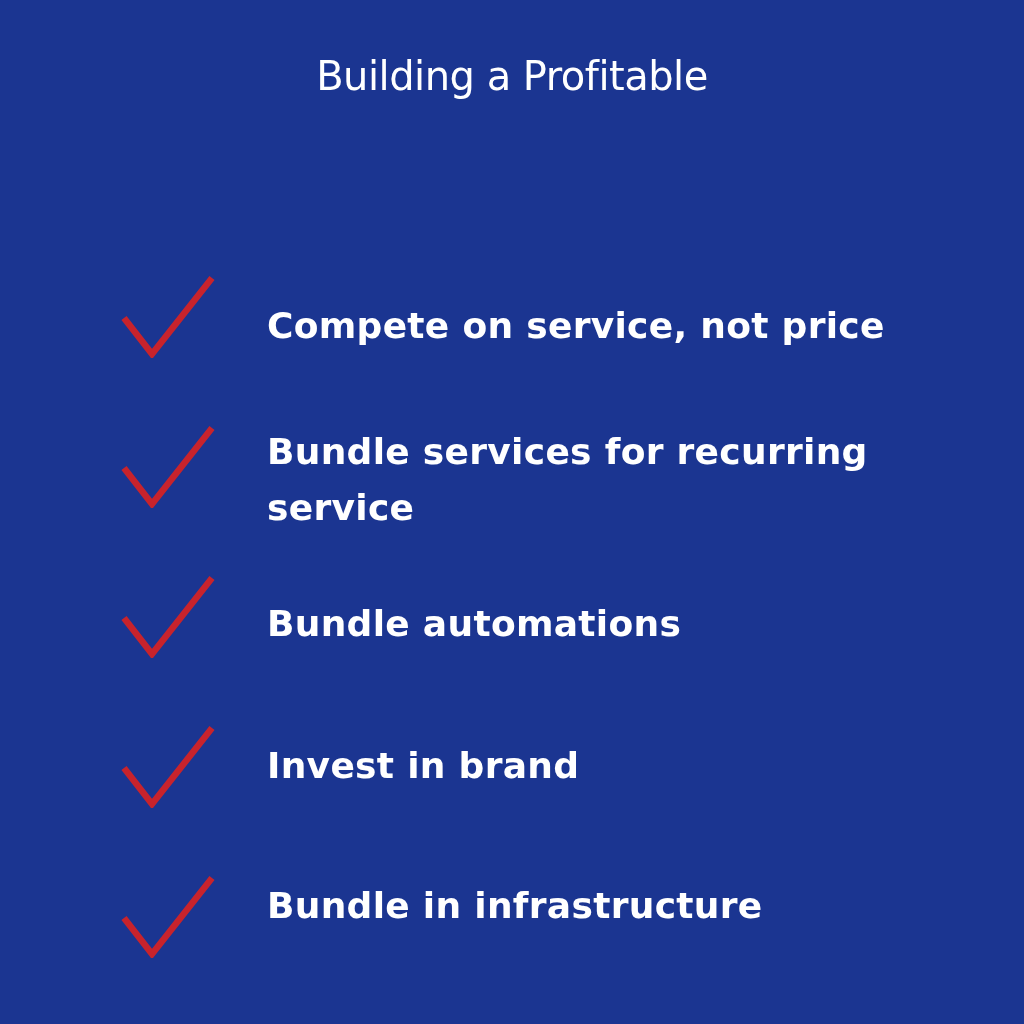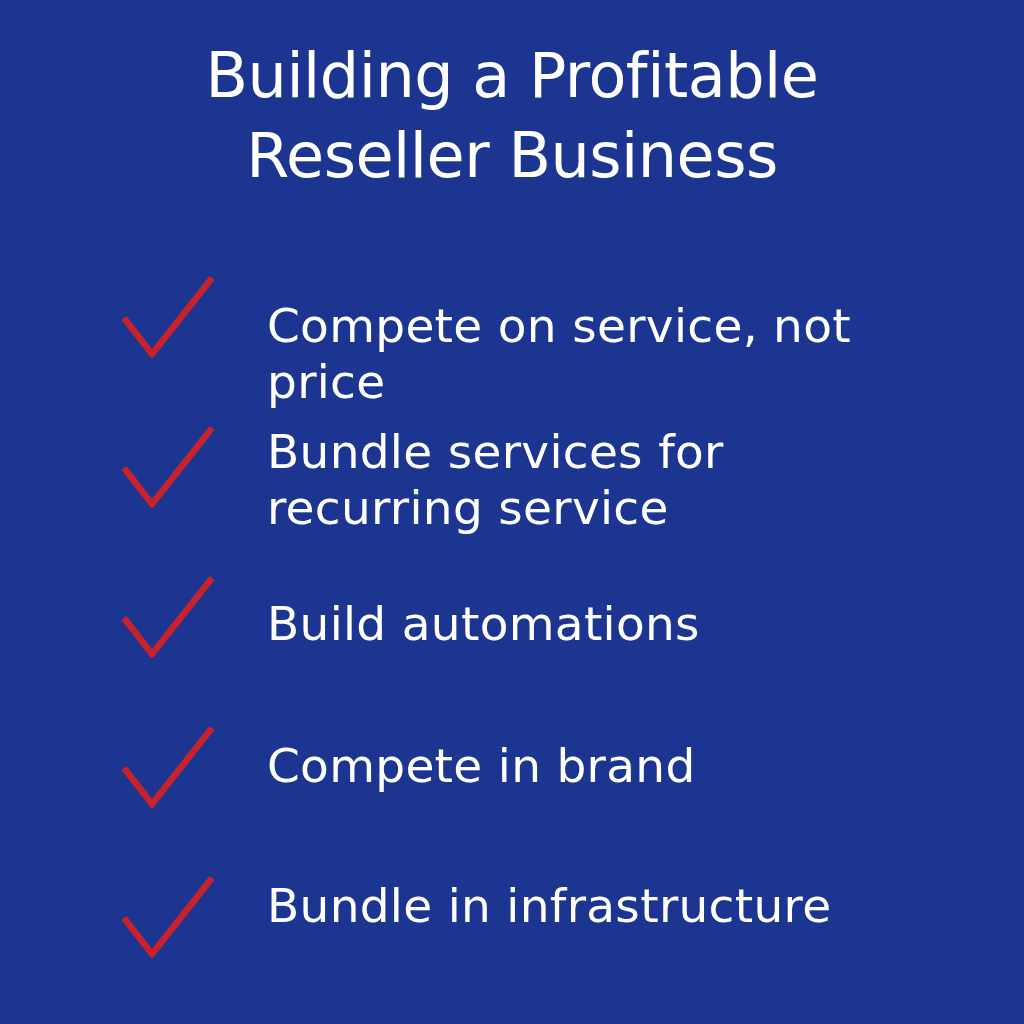--- a/index.html
+++ b/index.html
@@ -8,66 +8,65 @@
     background: #1b3591;
     font-family: "DejaVu Sans", sans-serif;
     color: #ffffff;
     position: relative;
   }
   .title {
     position: absolute; left: 0; top: 36px; width: 1024px;
     text-align: center;
     font-family: "DejaVu Sans", sans-serif;
     font-weight: normal;
-    font-size: 62px; line-height: 80px;
+    font-size: 40px; line-height: 80px;
     letter-spacing: -0.5px;
     margin: 0;
   }
   .item { position: absolute; left: 0; width: 1024px; }
   .check { position: absolute; left: 120px; width: 100px; height: 84px; }
   .label {
     position: absolute; left: 267px; width: 640px;
-    font-size: 47px; font-weight: normal; line-height: 56px;
+    font-size: 36px; font-weight: bold; line-height: 56px;
     letter-spacing: 0.3px;
   }
 </style>
 </head>
 <body>
 
 <h1 class="title">
   <span>Building a Profitable</span><br>
-  <span>Reseller Business</span>
 </h1>
 
 <div class="item" style="top:274px">
   <svg class="check" viewBox="0 0 100 84">
     <polyline points="4,44 32,80 92,4" fill="none" stroke="#c8232c" stroke-width="6.5" stroke-linejoin="miter"></polyline>
   </svg>
   <div class="label" style="top:24px">Compete on service, not price</div>
 </div>
 
 <div class="item" style="top:424px">
   <svg class="check" viewBox="0 0 100 84">
     <polyline points="4,44 32,80 92,4" fill="none" stroke="#c8232c" stroke-width="6.5"></polyline>
   </svg>
   <div class="label" style="top:0px">Bundle services for recurring service</div>
 </div>
 
 <div class="item" style="top:574px">
   <svg class="check" viewBox="0 0 100 84">
     <polyline points="4,44 32,80 92,4" fill="none" stroke="#c8232c" stroke-width="6.5"></polyline>
   </svg>
-  <div class="label" style="top:22px">Build automations</div>
+  <div class="label" style="top:22px">Bundle automations</div>
 </div>
 
 <div class="item" style="top:724px">
   <svg class="check" viewBox="0 0 100 84">
     <polyline points="4,44 32,80 92,4" fill="none" stroke="#c8232c" stroke-width="6.5"></polyline>
   </svg>
-  <div class="label" style="top:14px">Compete in brand</div>
+  <div class="label" style="top:14px">Invest in brand</div>
 </div>
 
 <div class="item" style="top:874px">
   <svg class="check" viewBox="0 0 100 84">
     <polyline points="4,44 32,80 92,4" fill="none" stroke="#c8232c" stroke-width="6.5"></polyline>
   </svg>
   <div class="label" style="top:4px">Bundle in infrastructure</div>
 </div>
 
 </body></html>

